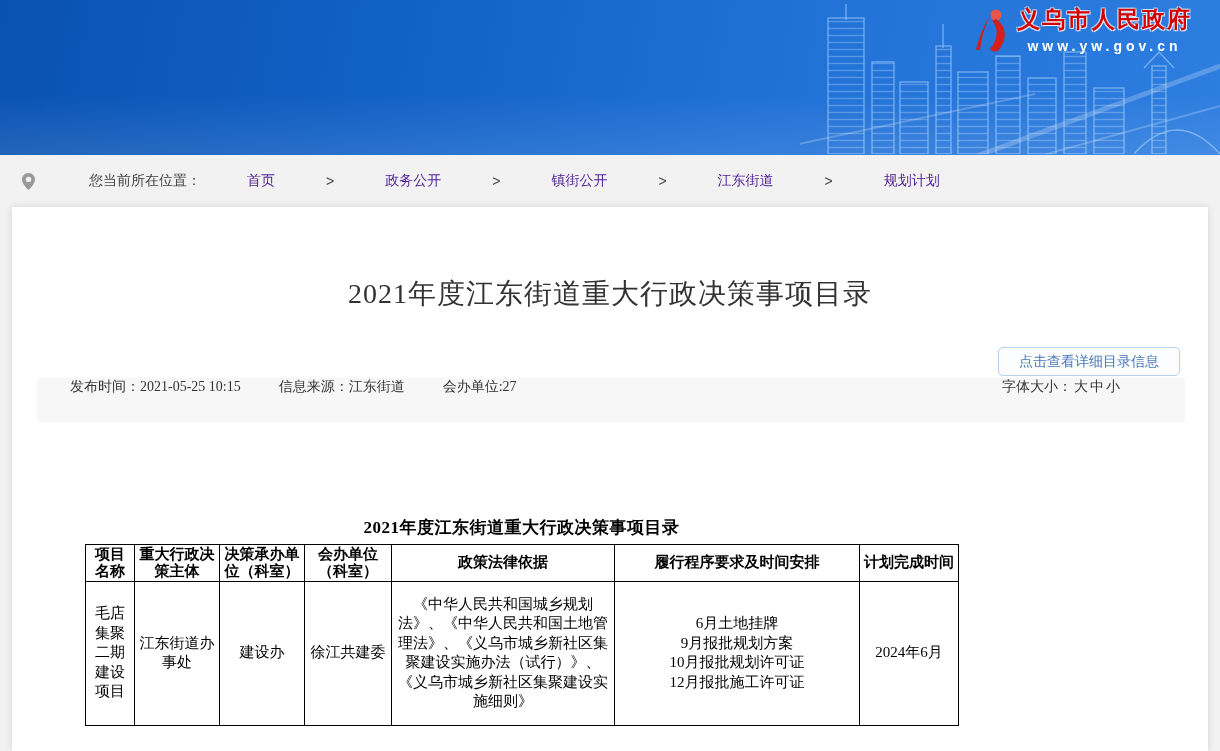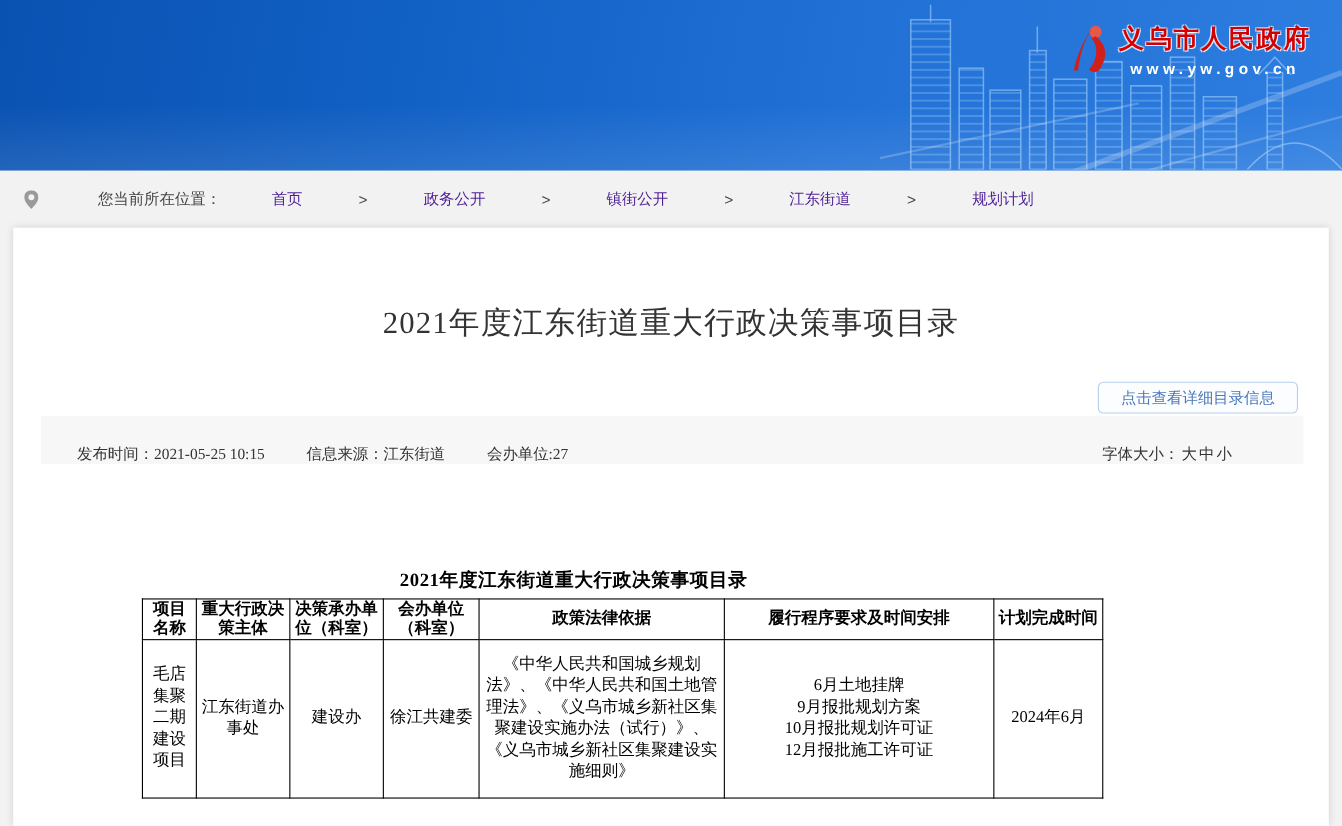--- a/index.html
+++ b/index.html
@@ -11,21 +11,21 @@
     background:linear-gradient(100deg,#0a52b2 0%,#1160c4 30%,#2070d6 62%,#2e7ee0 100%); }
   .banner::after { content:""; position:absolute; left:0; right:0; bottom:0; height:60px;
     background:linear-gradient(to top, rgba(255,255,255,0.10), rgba(255,255,255,0)); pointer-events:none; }
   .skyline { position:absolute; right:0; top:4px; opacity:.8; }
   .banner-left { position:absolute; left:6px; top:34px; display:flex; align-items:center; }
   .banner-mark { margin-right:0px; }
   .banner-title { font-size:36px; font-weight:bold; color:#ffffff; letter-spacing:3px; white-space:nowrap;
     text-shadow: 2px 0 0 #0a4da8, -2px 0 0 #0a4da8, 0 2px 0 #0a4da8, 0 -2px 0 #0a4da8,
                  2px 2px 0 #0a4da8, -2px -2px 0 #0a4da8, 2px -2px 0 #0a4da8, -2px 2px 0 #0a4da8,
                  4px 4px 5px rgba(6,48,105,.55); }
-  .gov-block { position:absolute; right:28px; top:20px; display:flex; align-items:flex-start; z-index:3; cursor:pointer; }
+  .gov-block { position:absolute; right:28px; top:4px; display:flex; align-items:flex-end; z-index:3; cursor:pointer; }
   .gov-mark { margin-right:8px; margin-top:2px; }
   .gov-name { font-size:23px; font-weight:bold; color:#d40000; letter-spacing:2px; white-space:nowrap;
     text-shadow:1px 1px 0 rgba(255,255,255,.85), -1px -1px 0 rgba(255,255,255,.55), 1px -1px 0 rgba(255,255,255,.55), -1px 1px 0 rgba(255,255,255,.7); }
   .gov-url { font-size:14px; font-weight:bold; color:#ffffff; letter-spacing:4px; text-align:center; margin-top:3px; }
 
   
   .breadcrumb { height:52px; display:flex; align-items:center; padding-left:22px; font-size:14px; color:#444;gap:46px; }
   .breadcrumb .pin { margin-right:8px; display:inline-flex; }
   .crumb { color:#4c1d95; cursor:pointer; }
   .crumb-sep { margin:0 5px; color:#444; }
@@ -36,32 +36,32 @@
     box-shadow:0 0 7px rgba(0,0,0,0.13); }
 
   .article-title { position:absolute; top:68px; left:0; width:100%; text-align:center;
     font-family:"Liberation Serif","DejaVu Serif",serif; font-size:28px; font-weight:normal; color:#333; letter-spacing:1px; }
 
   .detail-btn { position:absolute; top:140px; right:28px; width:182px; height:29px; line-height:27px;
     text-align:center; border:1px solid #b5cfec; border-radius:5px; background:#fbfdff;
     color:#4a78b8; font-size:14px; cursor:pointer; }
 
   .meta-row { position:absolute; top:171px; left:25px; right:23px; height:44px;
-    background:#f7f7f7; display:flex; align-items:flex-end; justify-content:space-between;
+    background:#f7f7f7; display:flex; align-items:flex-start; justify-content:space-between;
     font-family:"Liberation Serif","DejaVu Serif",serif; font-size:14px; color:#333; }
   .meta-left { display:flex; align-items:center; gap:38px; padding-left:33px; }
   .font-widget { display:flex; align-items:center; padding-right:65px; }
   .font-opt { cursor:pointer; margin-left:2px; }
 
   
   .table-block { position:absolute; top:309px; left:73px; width:873px; }
   .table-title { text-align:center; font-family:"Liberation Serif","DejaVu Serif",serif;
     font-size:17px; font-weight:bold; color:#000; margin-bottom:5px; letter-spacing:.5px; }
   table.records { border-collapse:collapse; width:873px; table-layout:fixed;
-    font-family:"Liberation Serif","DejaVu Serif",serif; color:#000; background:#fff;margin-left:44px; }
+    font-family:"Liberation Serif","DejaVu Serif",serif; color:#000; background:#fff; }
   table.records th, table.records td { border:1px solid #000; vertical-align:middle; }
   table.records th { height:30px; font-size:15px; font-weight:bold; text-align:center; line-height:1.12; padding:1px 2px; }
   table.records td { height:144px; font-size:15px; text-align:center; padding:2px 4px; line-height:1.3; }
   td.cell-left { text-align:left; padding:2px 6px; }
   td.cell-schedule { white-space:pre-line; text-align:left; padding-left:7px; line-height:1.32; }
 </style>
 </head>
 <body>
 
 <div class="banner">

